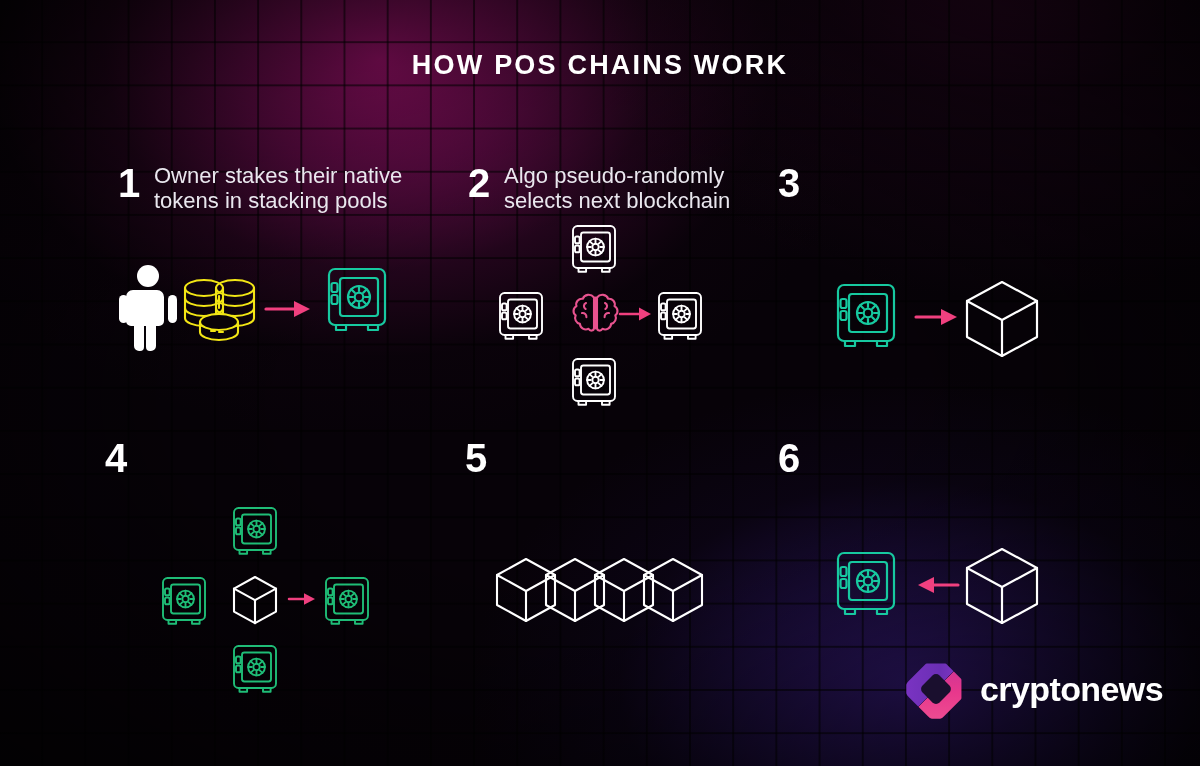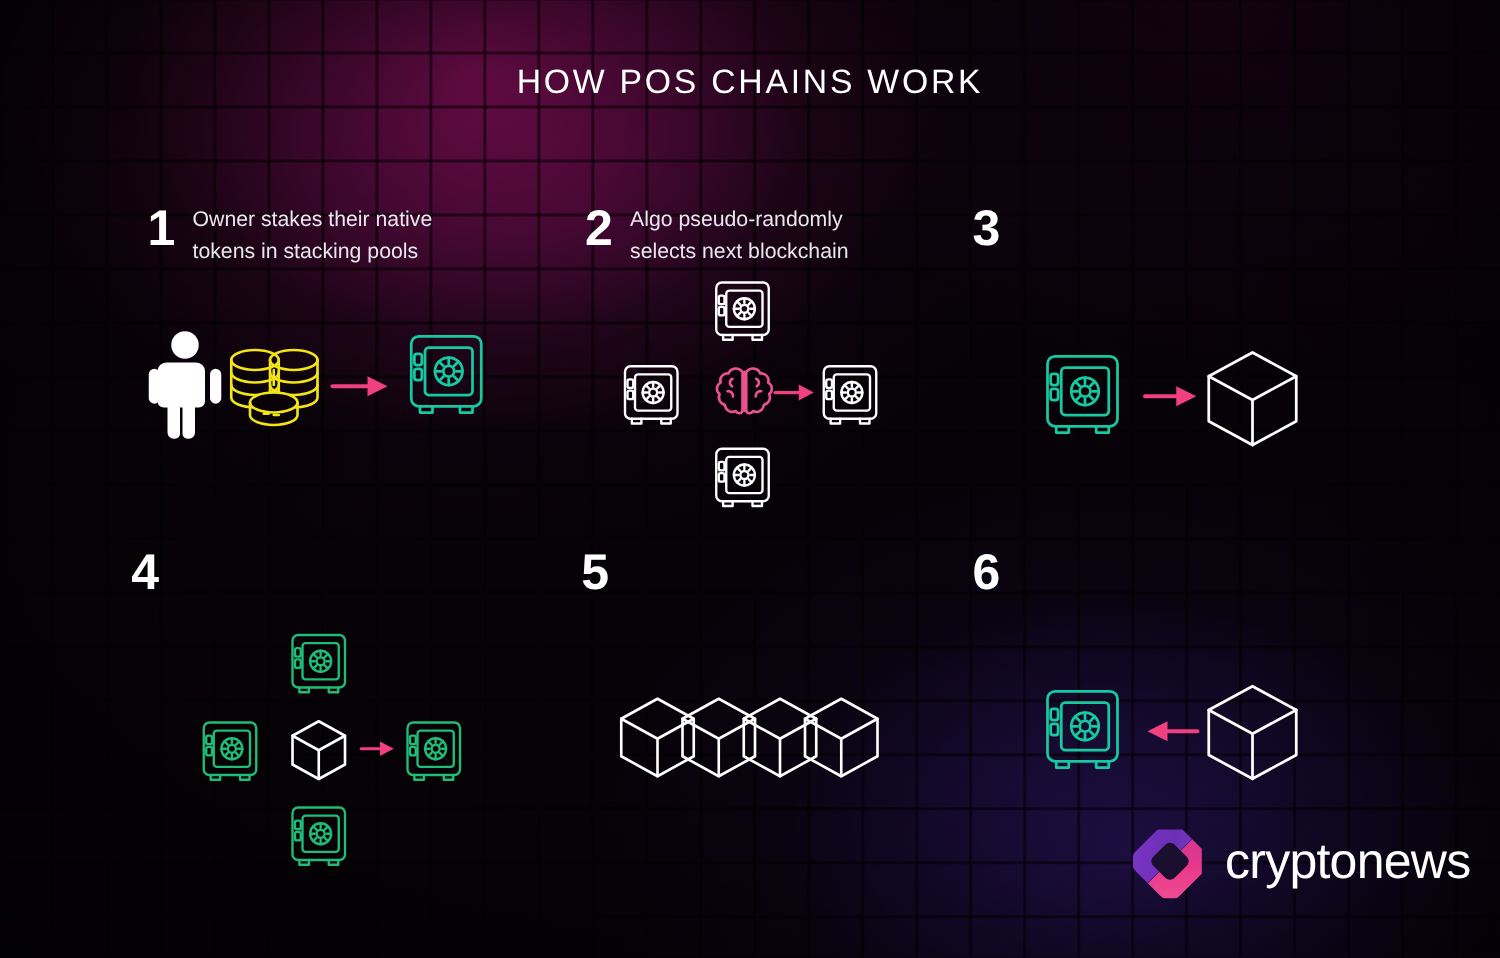--- a/index.html
+++ b/index.html
@@ -59,60 +59,60 @@
   }
 
   
   #content { position:absolute; inset:0; }
 
   .page-title {
     position:absolute; top:50px; left:0; width:1200px;
     text-align:center;
     color:#ffffff;
     font-size:27px;
-    font-weight:normal;
+    font-weight:bold;
     letter-spacing:2.2px;
   }
 
   .step {
     position:absolute;
     width:360px;
   }
   .step-head { display:flex; align-items:flex-start; }
   .step-num {
     color:#ffffff;
     font-size:40px;
     font-weight:bold;
     line-height:40px;
     width:36px;
     flex:none;
     text-align:left;
   }
   .step-text {
     color:#e9e7ee;
-    font-size:17px;
+    font-size:22px;
     line-height:24.5px;
     padding-top:1px;
     white-space:pre-line;
   }
 
   .art { position:absolute; }
 
   svg { display:block; overflow:visible; }
   .ln { fill:none; stroke-linecap:round; stroke-linejoin:round; }
 
   
   .logo-wrap {
     position:absolute; left:905px; top:658px;
     display:flex; align-items:center; gap:13px;
   }
   .logo-text {
     color:#ffffff;
-    font-size:40px;
-    font-weight:normal;
+    font-size:34px;
+    font-weight:bold;
     letter-spacing:-0.6px;
     line-height:34px;
   }
 </style>
 </head>
 <body>
 
 <div id="bg-root">
   <div class="bg-base"></div>
   <div class="bg-glow-top"></div>

